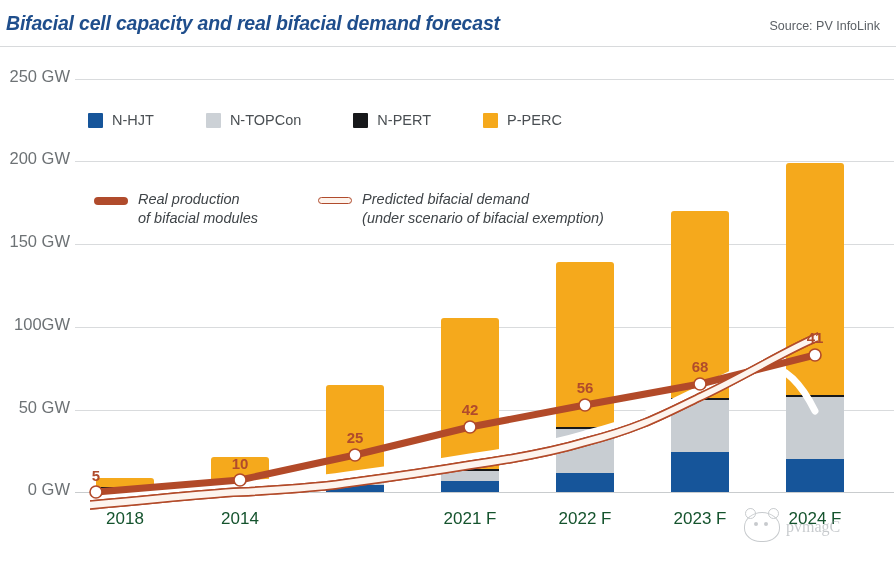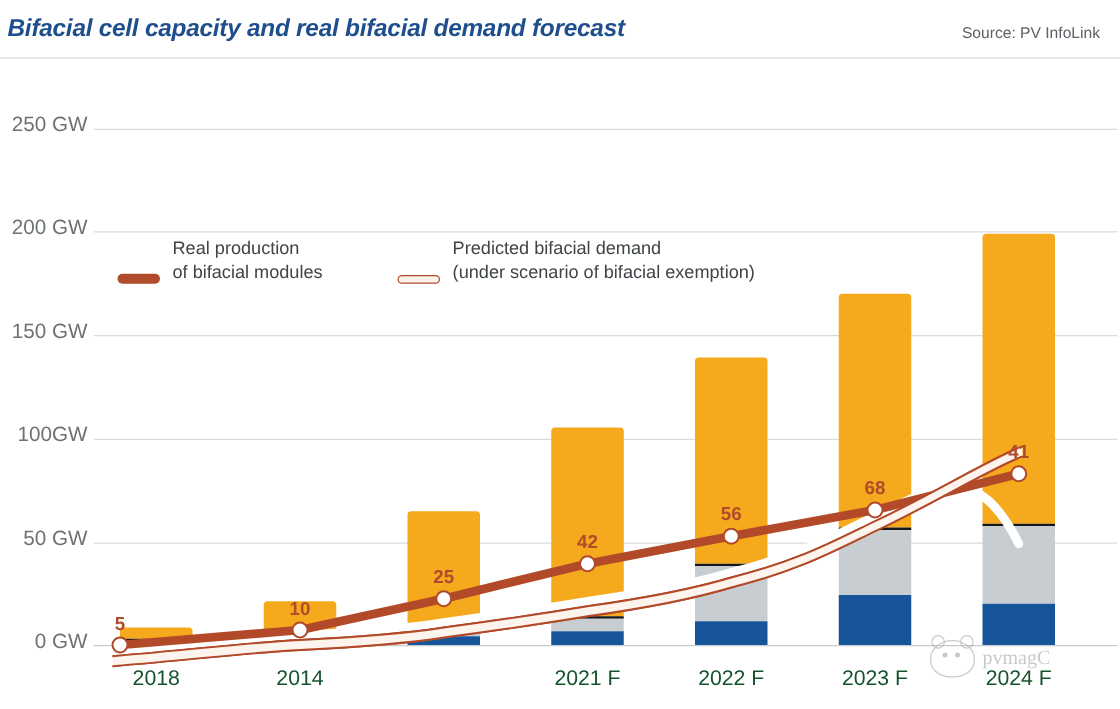--- a/index.html
+++ b/index.html
@@ -20,21 +20,21 @@
   }
   .source{
     position:absolute;right:16px;top:19px;
     font-size:12.5px;color:#5c6166;white-space:nowrap;
   }
   .header-rule{
     position:absolute;left:0;right:0;top:46px;height:1px;background:#d8dadc;
   }
 
   
-  .plot{position:absolute;left:0;top:0;width:896px;height:494px;margin-top:24px;}
+  .plot{position:absolute;left:0;top:0;width:896px;height:494px;}
 
   .gridline{position:absolute;left:75px;right:2px;height:1px;background:#d9dbdd;}
   .gridline.base{background:#c9ccce;}
 
   .ytick{
     position:absolute;right:826px;width:120px;text-align:right;
     font-size:16.5px;color:#6d7275;white-space:nowrap;
   }
 
   .xtick{
@@ -56,21 +56,21 @@
   .legend-item{display:flex;align-items:center;margin-right:52px;}
   .swatch{width:15px;height:15px;margin-right:9px;border-radius:1px;}
   .sw-nhjt{background:#16559a;}
   .sw-ntop{background:#ccd1d6;}
   .sw-npert{background:#17181a;}
   .sw-pperc{background:#f5a91c;}
   .legend-label{font-size:14.5px;color:#4a4f53;white-space:nowrap;}
 
   
   .line-legend{position:absolute;left:94px;top:190px;display:flex;}
-  .ll-item{display:flex;align-items:flex-end;margin-right:60px;}
+  .ll-item{display:flex;align-items:flex-start;margin-right:60px;font-style:italic;}
   .ll-glyph{width:34px;height:8px;margin-top:7px;margin-right:10px;flex:0 0 auto;}
   .ll-solid{background:#b04b2c;border-radius:4px;}
   .ll-hollow{background:#fdf3ec;border:1.6px solid #b04b2c;border-radius:5px;height:7px;box-sizing:border-box;}
   .ll-text{font-size:14.5px;color:#3f4448;line-height:1.28;white-space:nowrap;}
 
   
   .dlabel{
     position:absolute;width:60px;text-align:center;
     font-size:15px;font-weight:bold;color:#b04b2c;
   }
@@ -208,20 +208,38 @@
 
     <div class="xtick" style="left:70px">2018</div>
     <div class="xtick" style="left:185px">2014</div>
     <div class="xtick" style="left:415px">2021 F</div>
     <div class="xtick" style="left:530px">2022 F</div>
     <div class="xtick" style="left:645px">2023 F</div>
     <div class="xtick" style="left:760px">2024 F</div>
 
   </div>
 
+  <div class="legend">
+    <div class="legend-item">
+      <span class="swatch sw-nhjt"></span>
+      <span class="legend-label">N-HJT</span>
+    </div>
+    <div class="legend-item">
+      <span class="swatch sw-ntop"></span>
+      <span class="legend-label">N-TOPCon</span>
+    </div>
+    <div class="legend-item">
+      <span class="swatch sw-npert"></span>
+      <span class="legend-label">N-PERT</span>
+    </div>
+    <div class="legend-item">
+      <span class="swatch sw-pperc"></span>
+      <span class="legend-label">P-PERC</span>
+    </div>
+  </div>
 
   <div class="line-legend">
     <div class="ll-item">
       <span class="ll-glyph ll-solid"></span>
       <span class="ll-text">
         <span>Real production</span><br>
         <span>of bifacial modules</span>
       </span>
     </div>
     <div class="ll-item">

